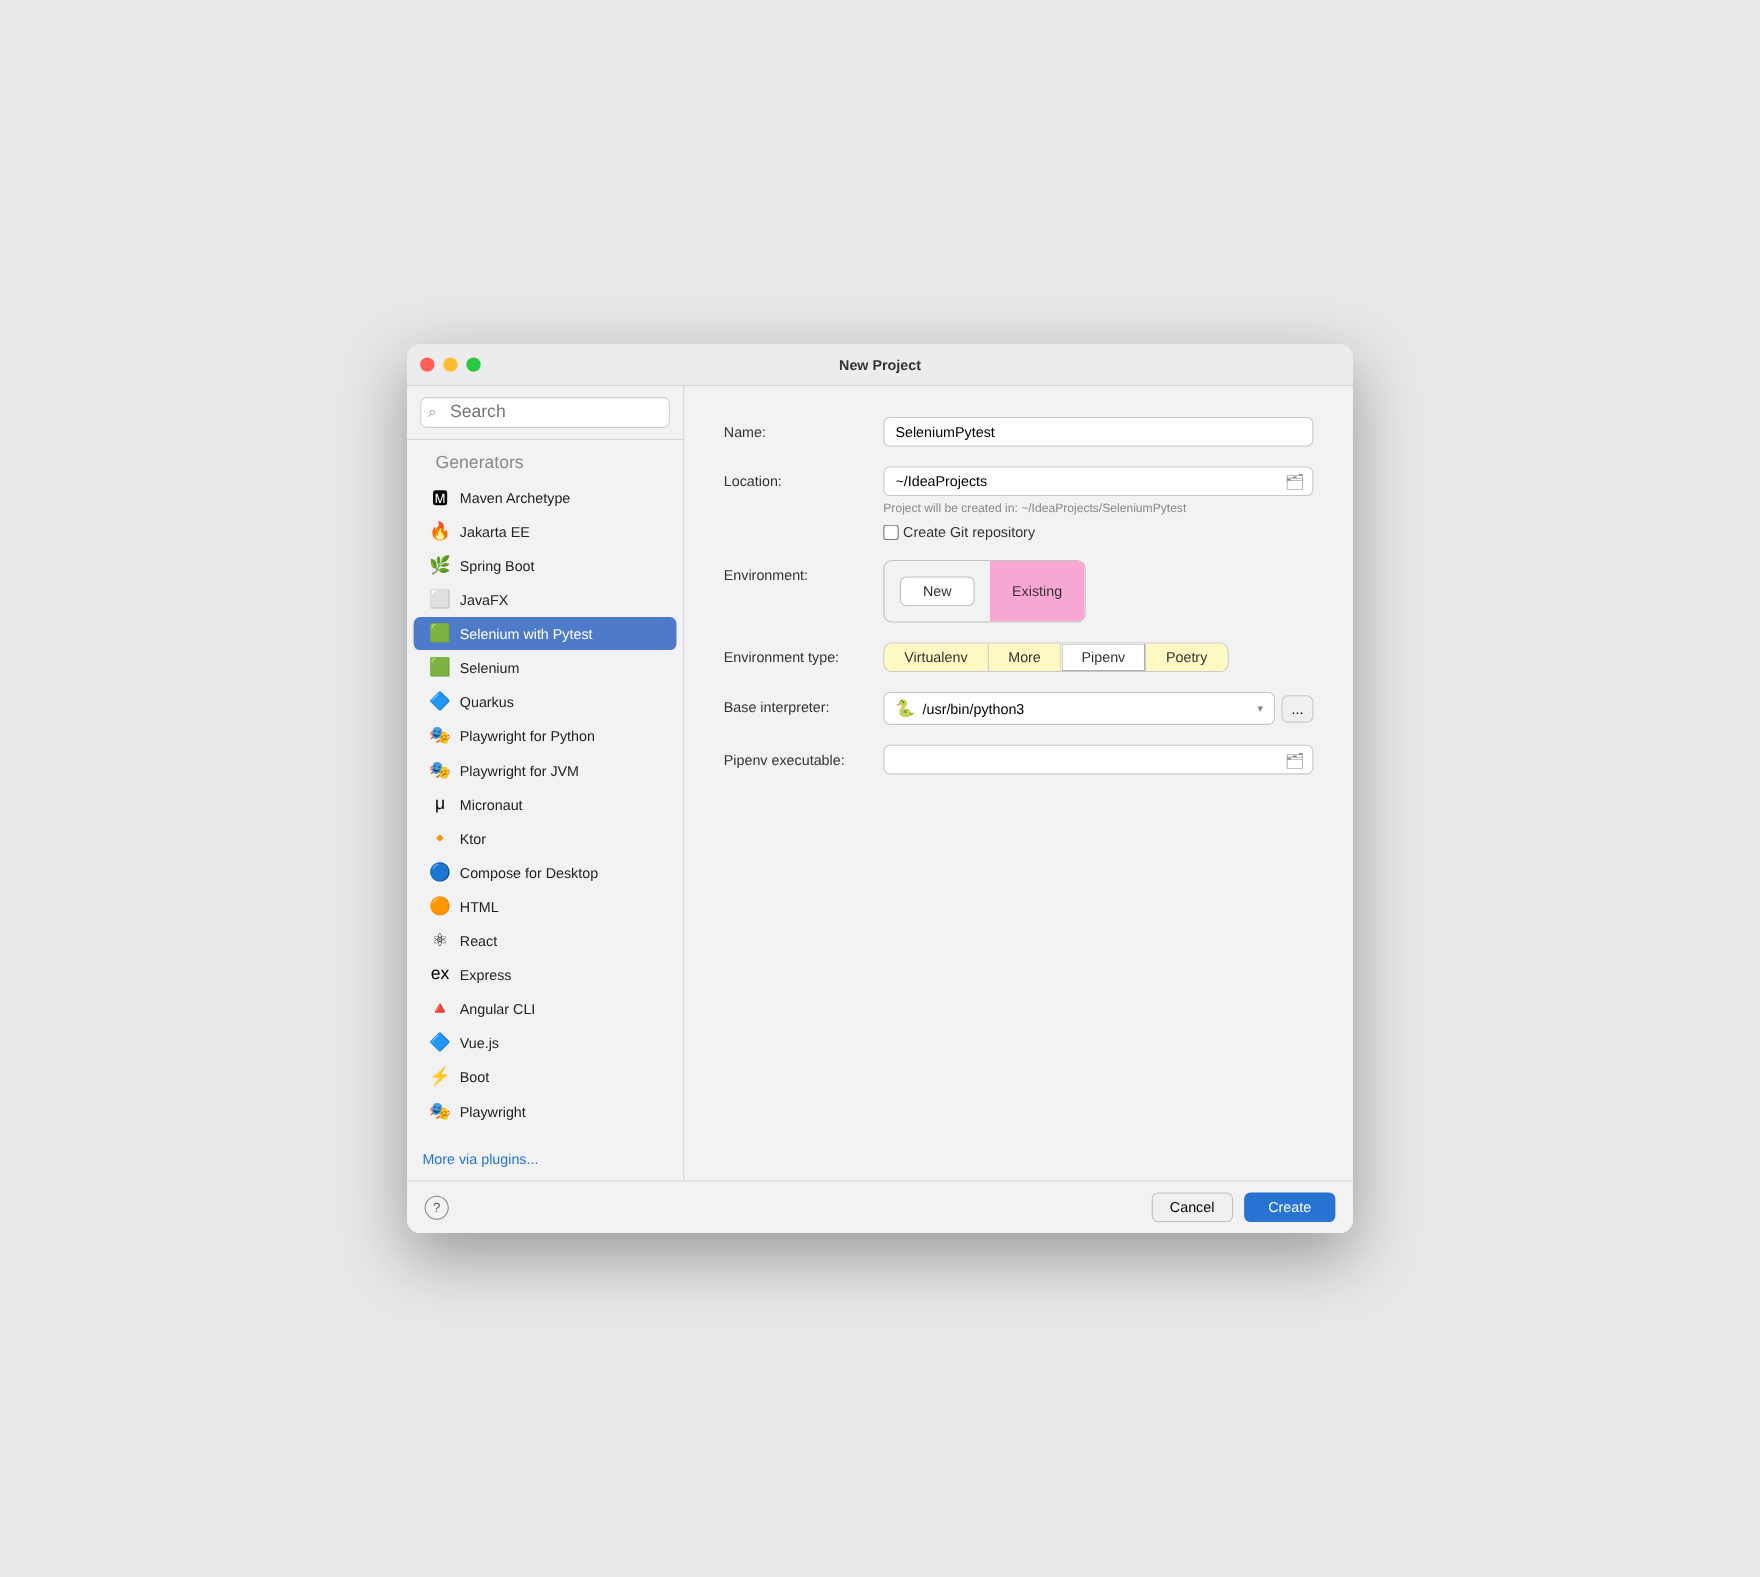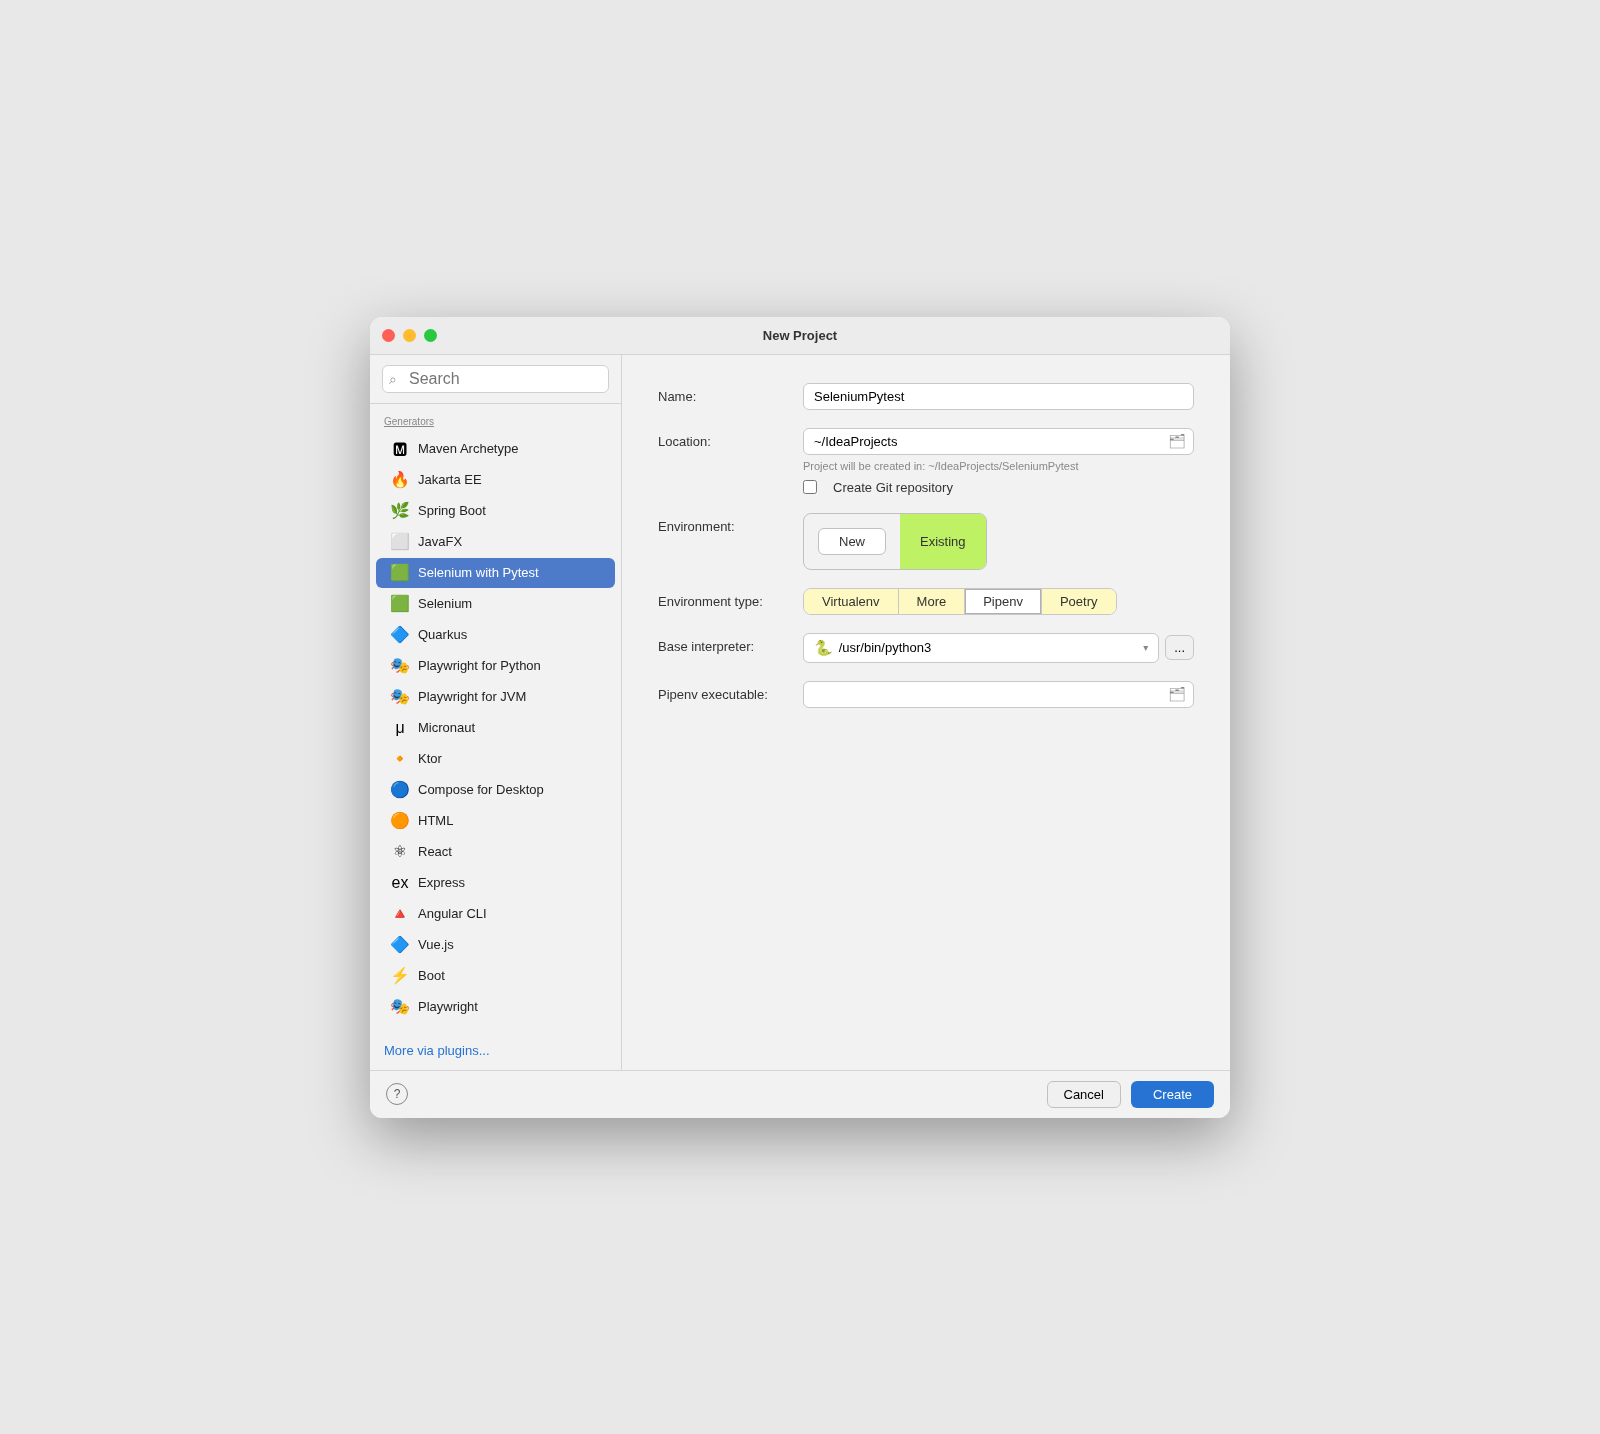--- a/index.html
+++ b/index.html
@@ -95,25 +95,24 @@
       content: '⌕';
       position: absolute;
       left: 7px;
       top: 50%;
       transform: translateY(-50%);
       font-size: 14px;
       color: #999;
     }
 
     .generators-label {
-      font-size: 10px;
+      font-size: 16px;
       color: #888;
-      padding: 12px 14px 6px 14px;
+      padding: 12px 14px 6px 26px;
       font-weight: 500;
-      text-decoration: underline;
     }
 
     .sidebar-list {
       flex: 1;
       overflow-y: auto;
       padding-bottom: 8px;
     }
 
     .sidebar-item {
       display: flex;
@@ -258,21 +257,21 @@
 
     .path-hint {
       font-size: 11px;
       color: #888;
       margin-top: 5px;
     }
 
     .git-checkbox-row {
       display: flex;
       align-items: center;
-      gap: 16px;
+      gap: 4px;
       margin-top: 8px;
     }
 
     .git-checkbox-row input[type="checkbox"] {
       width: 14px;
       height: 14px;
     }
 
     .git-label {
       font-size: 13px;
@@ -284,21 +283,21 @@
       display: flex;
       border: 1px solid #c0c0c0;
       border-radius: 8px;
       overflow: hidden;
       width: fit-content;
     }
 
     .env-toggle-btn {
       padding: 5px 20px;
       font-size: 13px;
-      background: #bef264;
+      background: #f9a8d4;
       border: none;
       cursor: pointer;
       color: #333;
     }
 
     .env-toggle-btn.active {
       background: white;
       border: 1px solid #c0c0c0;
       border-radius: 6px;
       margin: 14px;

